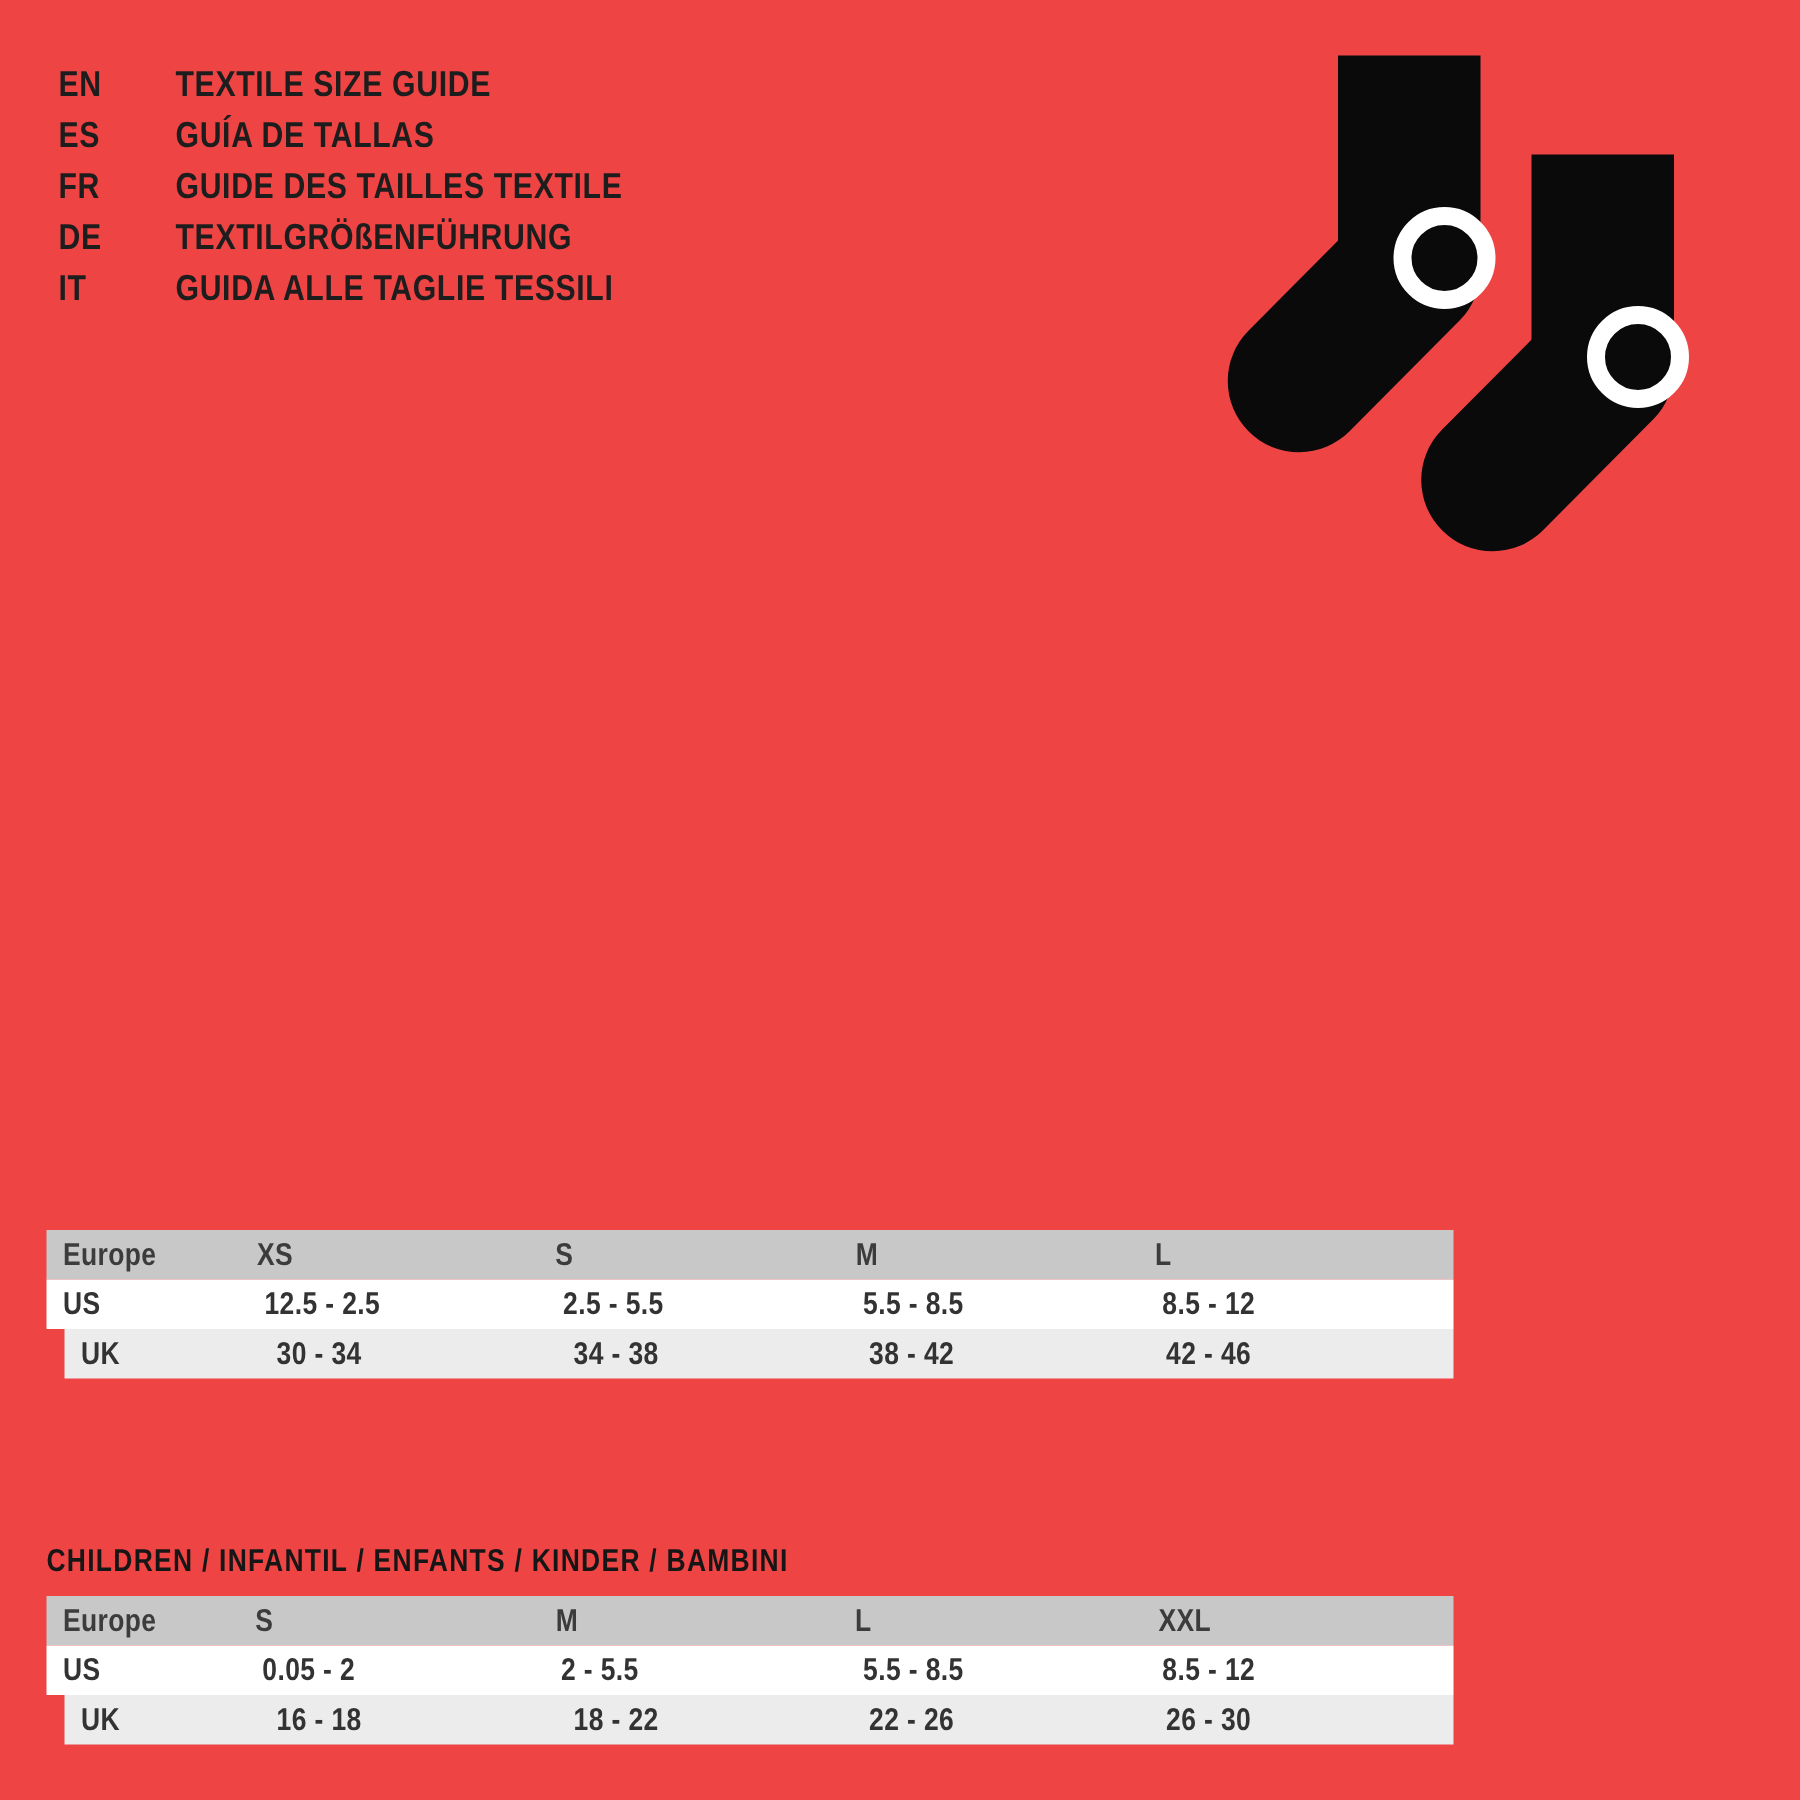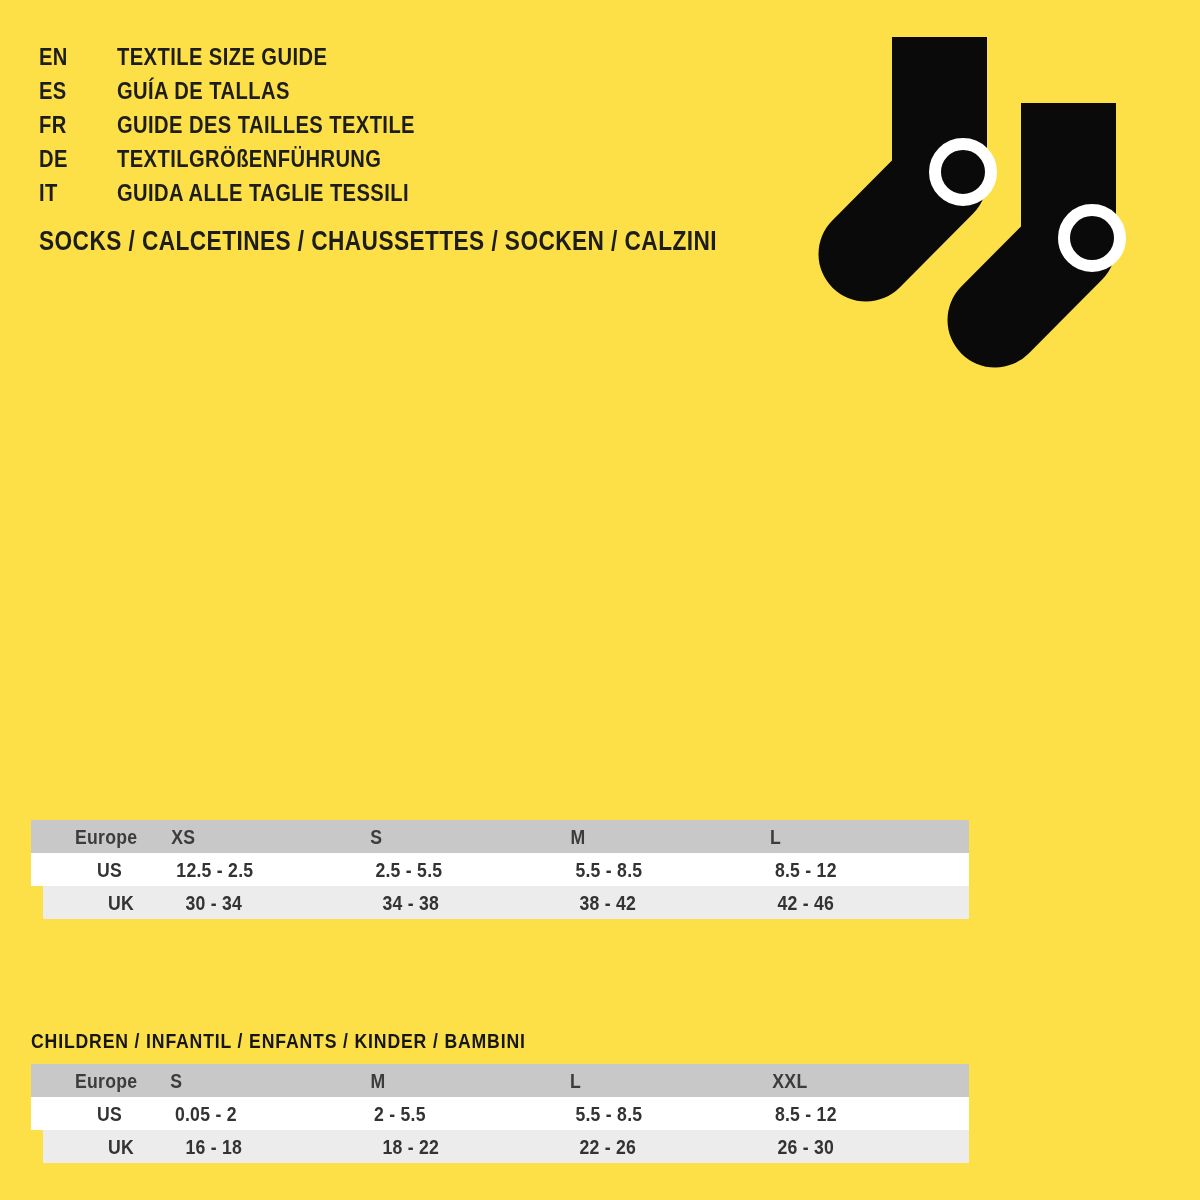--- a/index.html
+++ b/index.html
@@ -1,20 +1,20 @@
 <!DOCTYPE html>
 <html><head>
 <meta charset="utf-8">
 <style>
   html, body { margin: 0; padding: 0; background: #ffffff; }
   .canvas {
     position: relative;
     width: 1200px;
     height: 1200px;
-    background: #fde047;
+    background: #ef4444;
     overflow: hidden;
     font-family: "Liberation Sans", sans-serif;
     color: #1d1d1d;
   }
 
   
   .cx  { display: inline-block; transform: scaleX(0.84); transform-origin: 0 50%; white-space: nowrap; }
   .cxc { transform-origin: 50% 50%; }
 
   
@@ -44,21 +44,21 @@
     font-size: 21px; font-weight: 700; letter-spacing: 1px; color: #161616;
   }
   .trow { display: flex; height: 33px; align-items: center; }
   .thead { background: #c8c8c8; color: #3c3c3c; }
   .r-white { background: #ffffff; color: #333333; }
   .r-gray  { background: #ececec; color: #333333; margin-left: 12px; }
   .cell {
     width: 200px; display: flex; align-items: center;
     font-size: 21px; font-weight: 700; letter-spacing: 0.3px;
   }
-  .cell.c0 { width: 138px; justify-content: center; padding-left: 24px; box-sizing: border-box; }
+  .cell.c0 { width: 138px; justify-content: flex-start; padding-left: 11px; box-sizing: border-box; }
 
   .t-adults   { top: 820px; }
   .t-children { top: 1028px; }
 </style>
 </head>
 <body>
 
 <div class="canvas">
 
   <section class="lang-block">
@@ -77,23 +77,20 @@
     <div class="lang-row">
       <span class="lang-code"><span class="cx">DE</span></span>
       <span class="lang-title"><span class="cx">TEXTILGRÖßENFÜHRUNG</span></span>
     </div>
     <div class="lang-row">
       <span class="lang-code"><span class="cx">IT</span></span>
       <span class="lang-title"><span class="cx">GUIDA ALLE TAGLIE TESSILI</span></span>
     </div>
   </section>
 
-  <div class="product-line">
-    <span class="cx">SOCKS / CALCETINES / CHAUSSETTES / SOCKEN / CALZINI</span>
-  </div>
 
   <svg class="socks-svg" viewBox="780 0 420 420" aria-hidden="true">
     <g fill="#0a0a0a" stroke="none">
       <rect x="892" y="37" width="95" height="150"></rect>
       <path d="M939.5 180 L866 254" fill="none" stroke="#0a0a0a" stroke-width="95" stroke-linecap="round"></path>
     </g>
     <circle cx="963" cy="172" r="28" fill="none" stroke="#ffffff" stroke-width="12"></circle>
     <g fill="#0a0a0a" stroke="none">
       <rect x="1021" y="103" width="95" height="150"></rect>
       <path d="M1068.5 246 L995 320" fill="none" stroke="#0a0a0a" stroke-width="95" stroke-linecap="round"></path>

